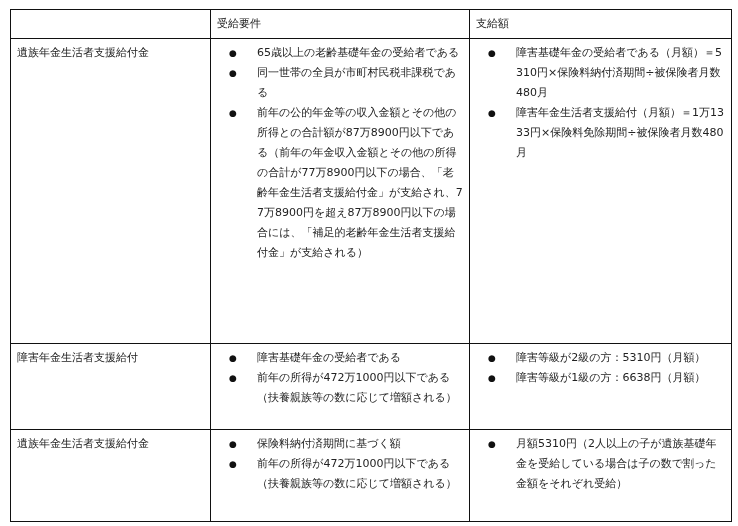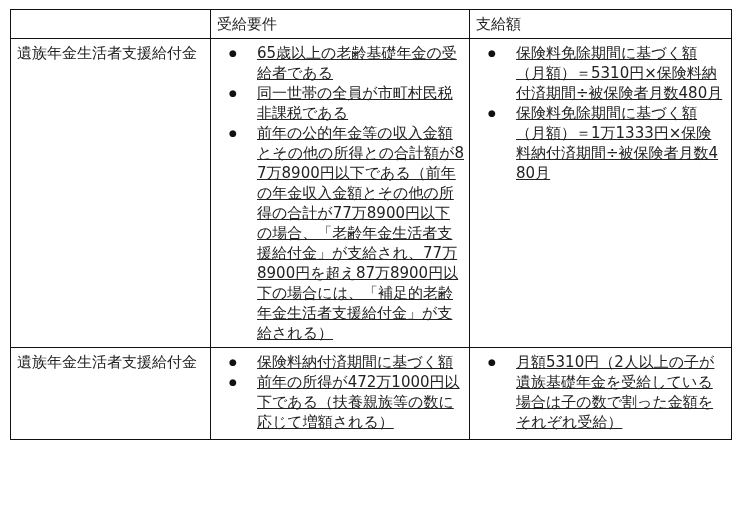--- a/index.html
+++ b/index.html
@@ -1,28 +1,28 @@
 <!DOCTYPE html>
 <html><head>
 <meta charset="utf-8">
 <style>
   html, body { margin:0; padding:0; background:#ffffff; }
   body { width:738px; height:526px; position:relative; overflow:hidden;
          font-family: "DejaVu Sans", "Liberation Sans", sans-serif; color:#222; }
   table.benefits { position:absolute; left:10px; top:9px; border-collapse:collapse;
                    table-layout:fixed; width:721px; }
   table.benefits td { border:1px solid #111; vertical-align:top; padding:4px 5px 4px 6px;
-                      font-size:15px; line-height:20px; word-break:break-all; }
+                      font-size:11px; line-height:20px; word-break:break-all; }
   col.c1 { width:200px; } col.c2 { width:259px; } col.c3 { width:262px; }
   tr.header td { height:20px; }
   tr.r1 td { height:296px; }
   tr.r2 td { height:77px; }
   tr.r3 td { height:83px;margin-top:16px; }
   ul.bullets { margin:0; padding:0 0 0 20px; list-style:none; }
-  ul.bullets li { position:relative; padding-left:20px;text-decoration:underline; }
+  ul.bullets li { position:relative; padding-left:20px; }
   ul.bullets li::before { content:"\25CF"; position:absolute; left:-8px; top:0; font-size:9px; color:#111; }
 </style>
 </head>
 <body>
 
 <table class="benefits">
   <colgroup>
       <col class="c1">
       <col class="c2">
       <col class="c3">
@@ -37,22 +37,37 @@
     <td>遺族年金生活者支援給付金</td>
     <td>
       <ul class="bullets">
         <li>65歳以上の老齢基礎年金の受給者である</li>
         <li>同一世帯の全員が市町村民税非課税である</li>
         <li>前年の公的年金等の収入金額とその他の所得との合計額が87万8900円以下である（前年の年金収入金額とその他の所得の合計が77万8900円以下の場合、「老齢年金生活者支援給付金」が支給され、77万8900円を超え87万8900円以下の場合には、「補足的老齢年金生活者支援給付金」が支給される）</li>
       </ul>
     </td>
     <td>
       <ul class="bullets">
-        <li>保険料免除期間に基づく額（月額）＝5310円×保険料納付済期間÷被保険者月数480月</li>
-        <li>保険料免除期間に基づく額（月額）＝1万1333円×保険料納付済期間÷被保険者月数480月</li>
+        <li>障害基礎年金の受給者である（月額）＝5310円×保険料納付済期間÷被保険者月数480月</li>
+        <li>障害年金生活者支援給付（月額）＝1万1333円×保険料免除期間÷被保険者月数480月</li>
+      </ul>
+    </td>
+  </tr>
+  <tr class="r2">
+    <td>障害年金生活者支援給付</td>
+    <td>
+      <ul class="bullets">
+        <li>障害基礎年金の受給者である</li>
+        <li>前年の所得が472万1000円以下である（扶養親族等の数に応じて増額される）</li>
+      </ul>
+    </td>
+    <td>
+      <ul class="bullets">
+        <li>障害等級が2級の方：5310円（月額）</li>
+        <li>障害等級が1級の方：6638円（月額）</li>
       </ul>
     </td>
   </tr>
   <tr class="r3">
     <td>遺族年金生活者支援給付金</td>
     <td>
       <ul class="bullets">
         <li>保険料納付済期間に基づく額</li>
         <li>前年の所得が472万1000円以下である（扶養親族等の数に応じて増額される）</li>
       </ul>

